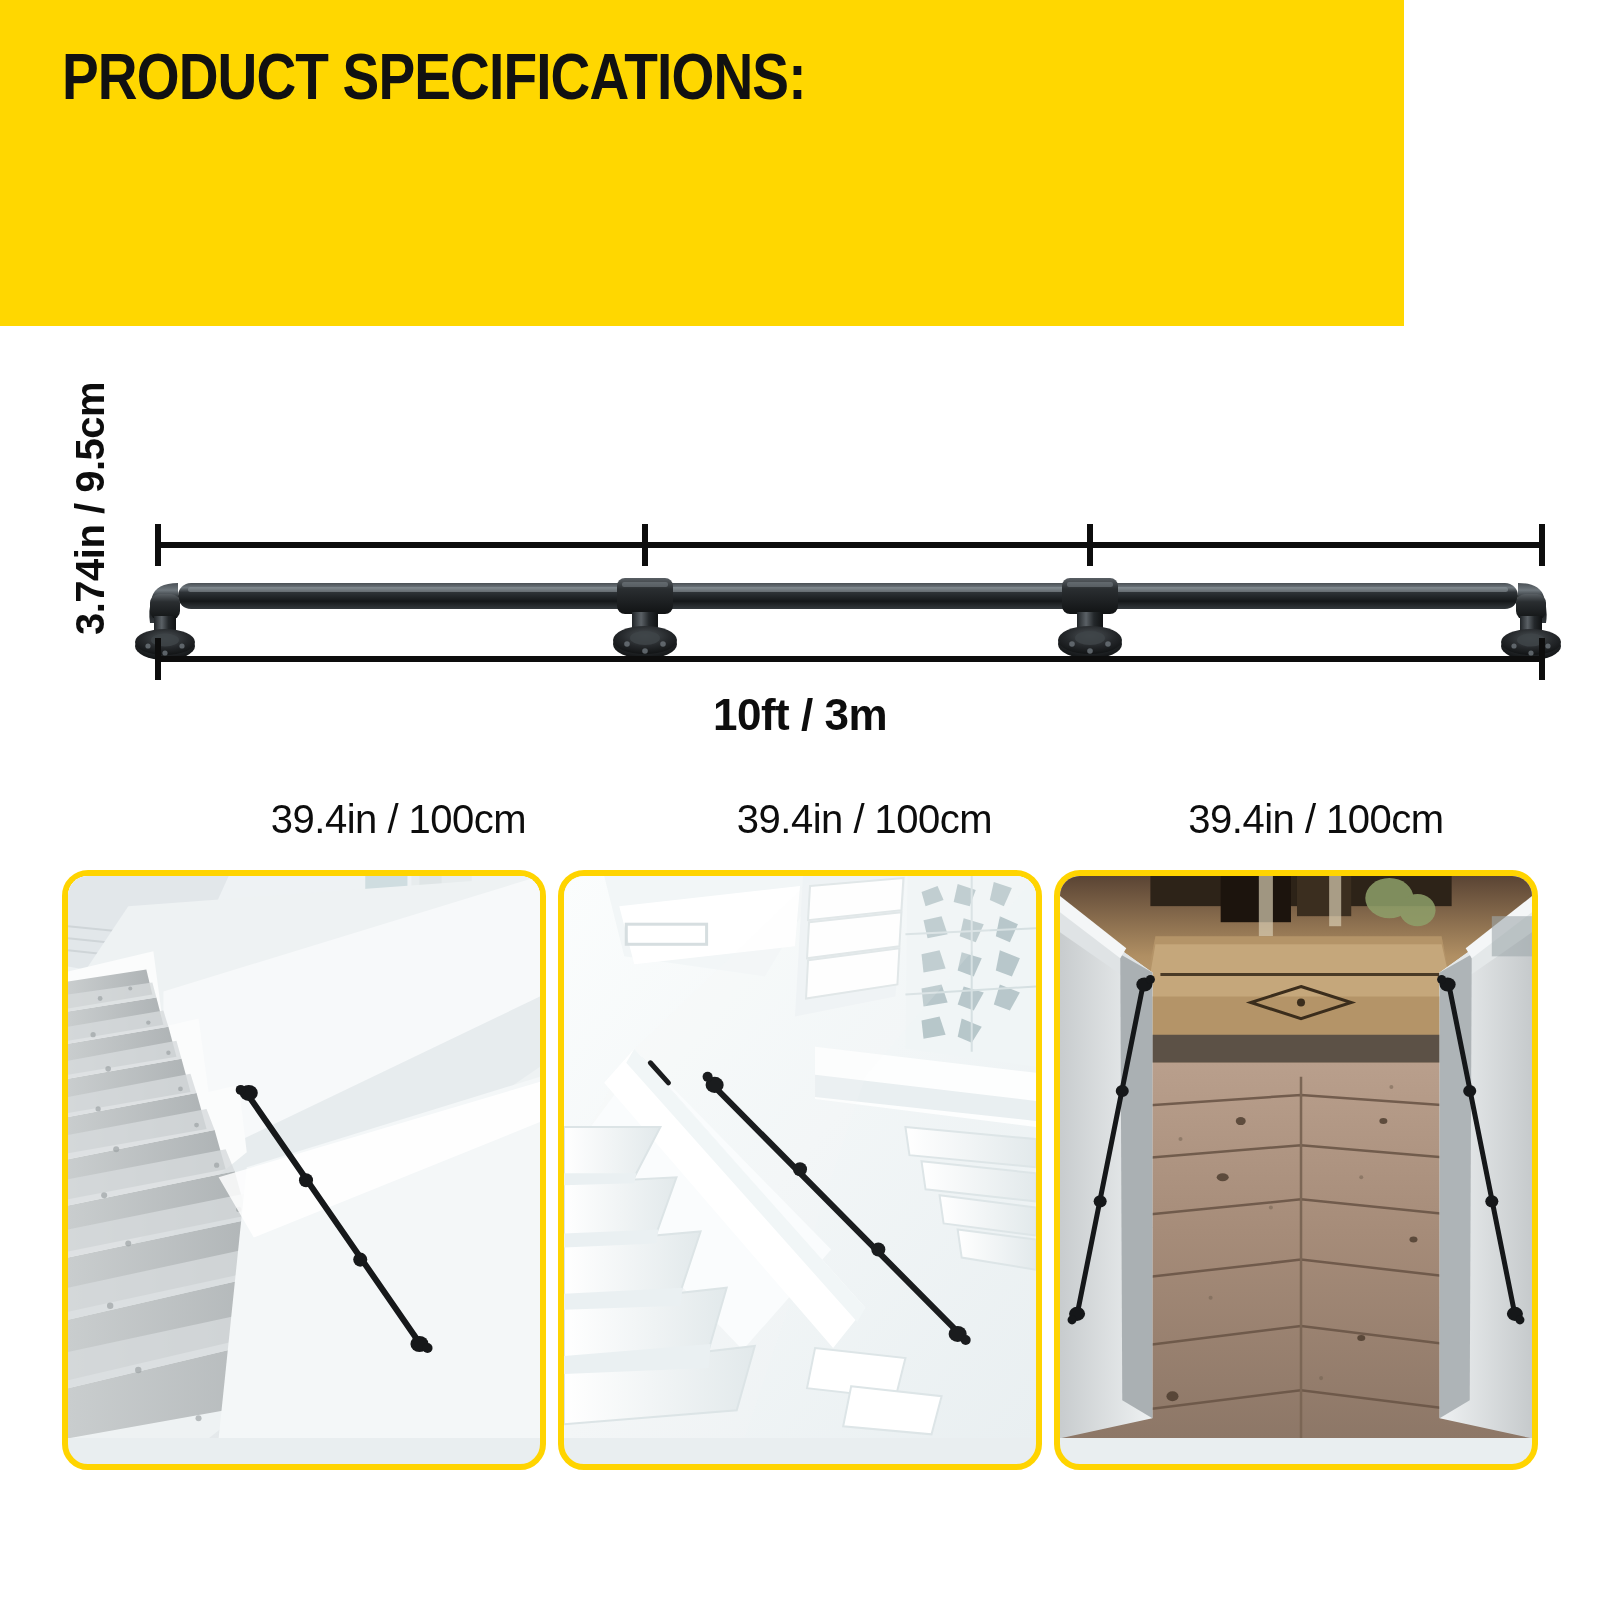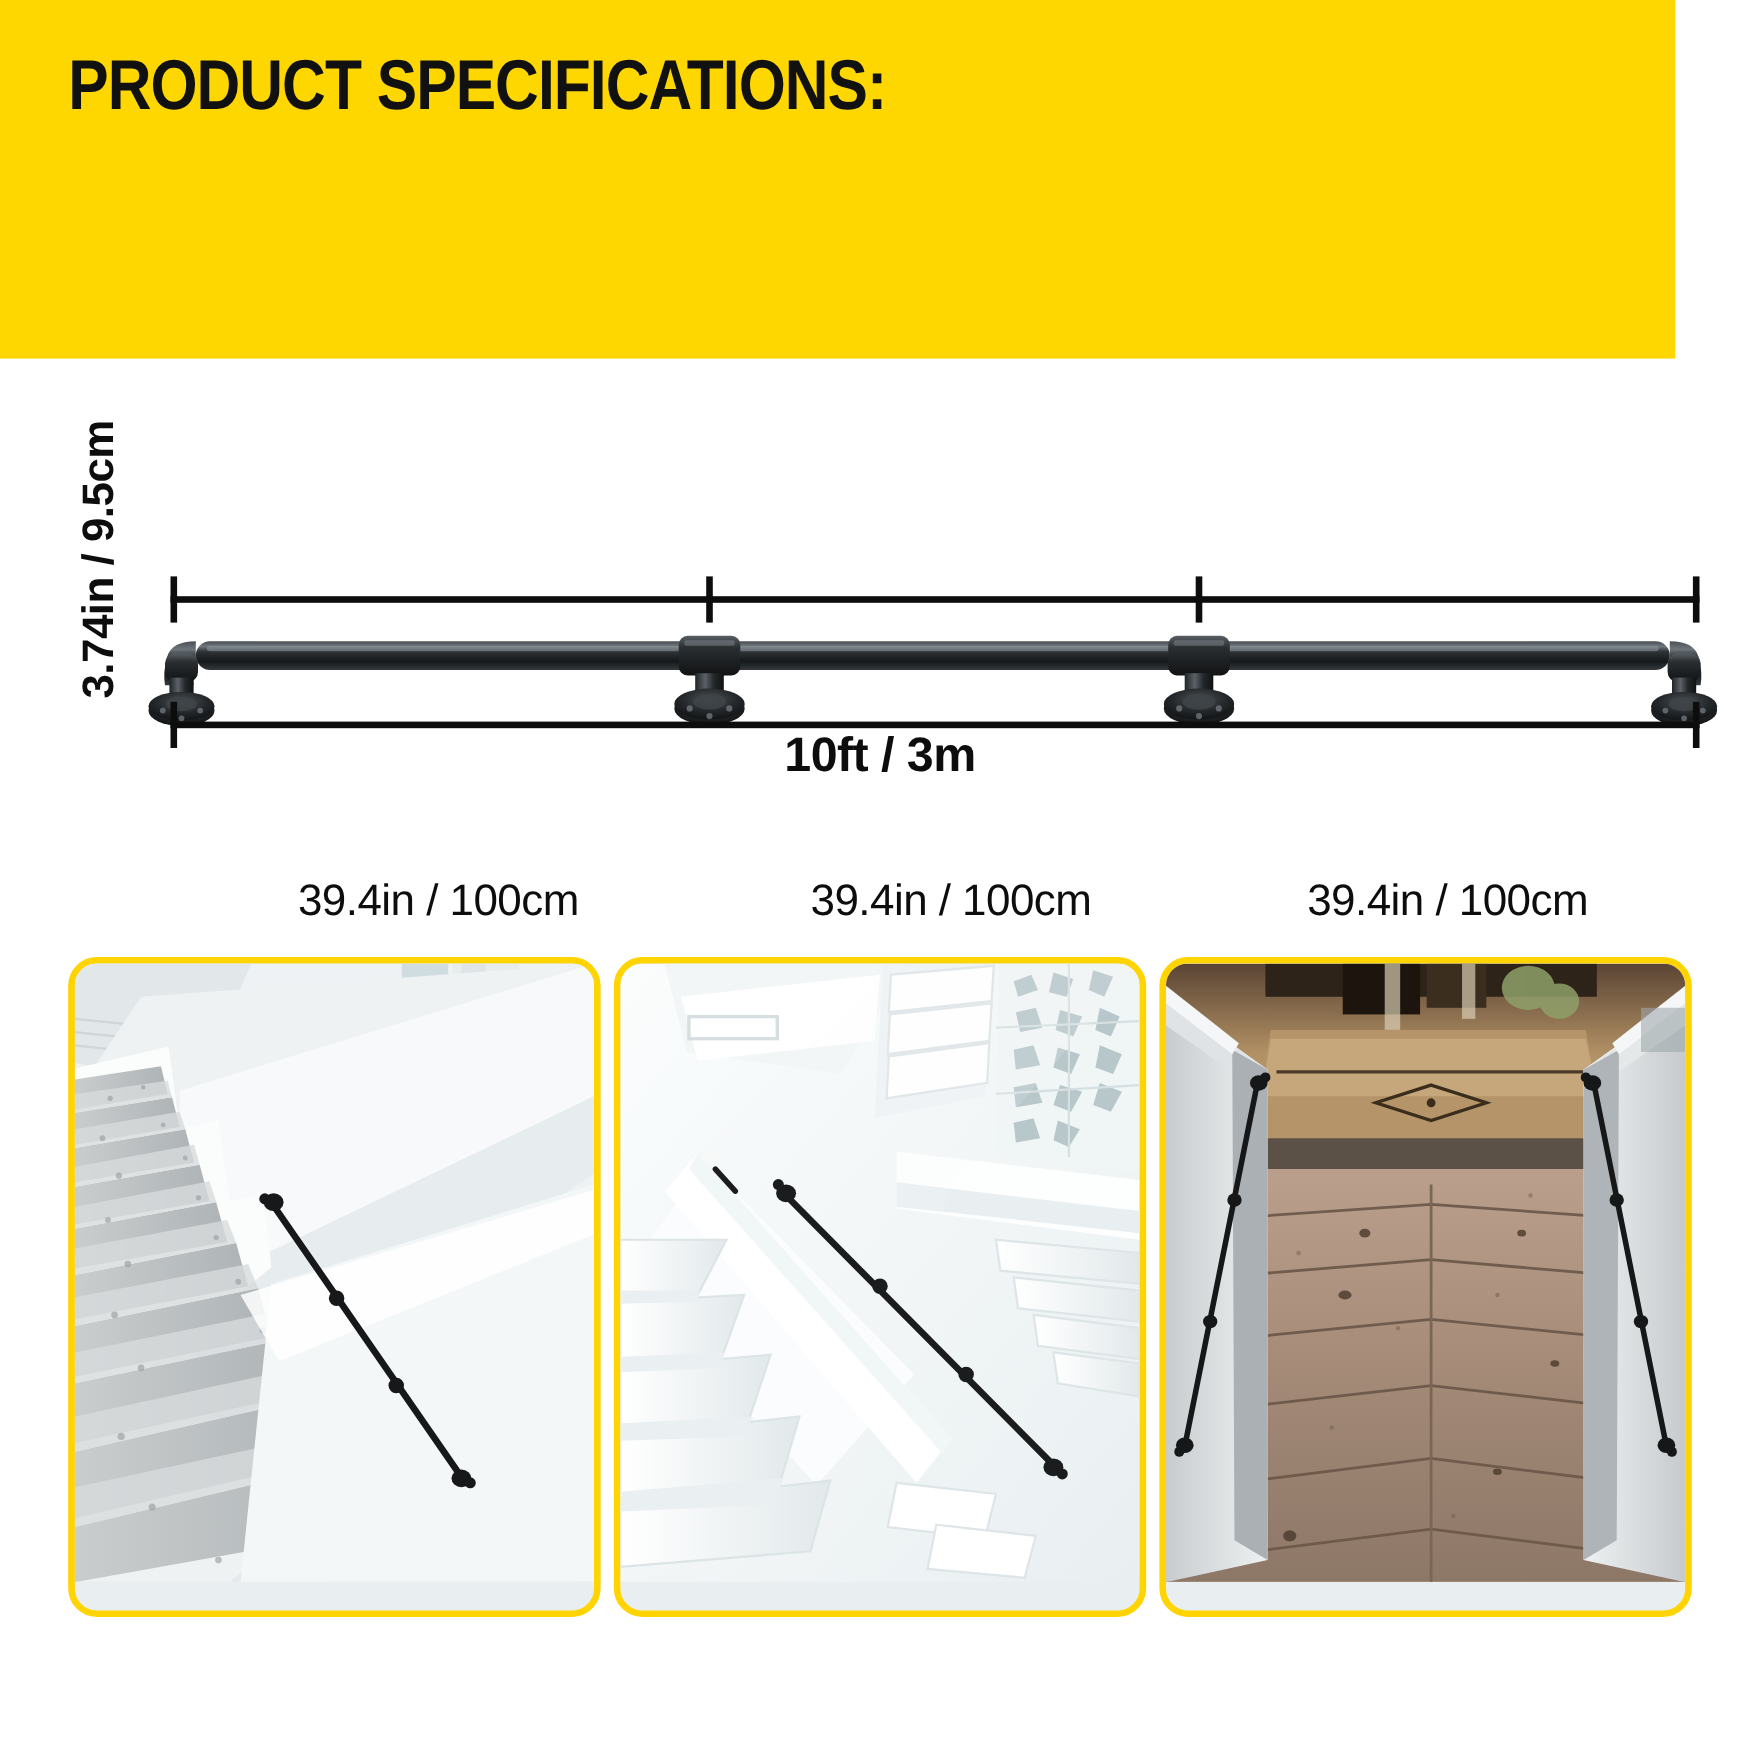--- a/index.html
+++ b/index.html
@@ -10,21 +10,21 @@
     background: #ffffff;
     font-family: "Liberation Sans", sans-serif;
     overflow: hidden;
     position: relative;
   }
 
   
   .spec-banner {
     position: absolute;
     left: 0; top: 0;
-    width: 1523px;
+    width: 1404px;
     height: 326px;
     background: #FFD700;
     padding: 40px 0 0 62px;
   }
 
   .spec-title {
     font-family: "Liberation Sans Narrow", "Liberation Sans", sans-serif;
     font-weight: 700;
     font-size: 64px;
     line-height: 74px;
@@ -251,21 +251,21 @@
   <div class="dim-tick" style="left:1539px; top:198px; height:42px;"></div>
 
   <div class="seg-label" style="left:155px; width:487px;">39.4in / 100cm</div>
   <div class="seg-label" style="left:642px; width:445px;">39.4in / 100cm</div>
   <div class="seg-label" style="left:1087px; width:458px;">39.4in / 100cm</div>
 
   <div class="dim-line" style="left:155px; top:330px; width:1390px;"></div>
   <div class="dim-tick" style="left:155px; top:312px; height:42px;"></div>
   <div class="dim-tick" style="left:1539px; top:312px; height:42px;"></div>
 
-  <div class="total-label" style="top:336px;">10ft / 3m</div>
+  <div class="total-label" style="top:364px;">10ft / 3m</div>
 </div>
 
 <div class="photo-row">
 
   <div class="photo">
     <svg class="photo-inner" viewBox="0 0 470 560" preserveAspectRatio="xMidYMid slice">
       <defs>
         <linearGradient id="wall1" x1="0" y1="0" x2="1" y2="1">
           <stop offset="0%" stop-color="#f3f5f6"></stop>
           <stop offset="60%" stop-color="#e6eaec"></stop>

